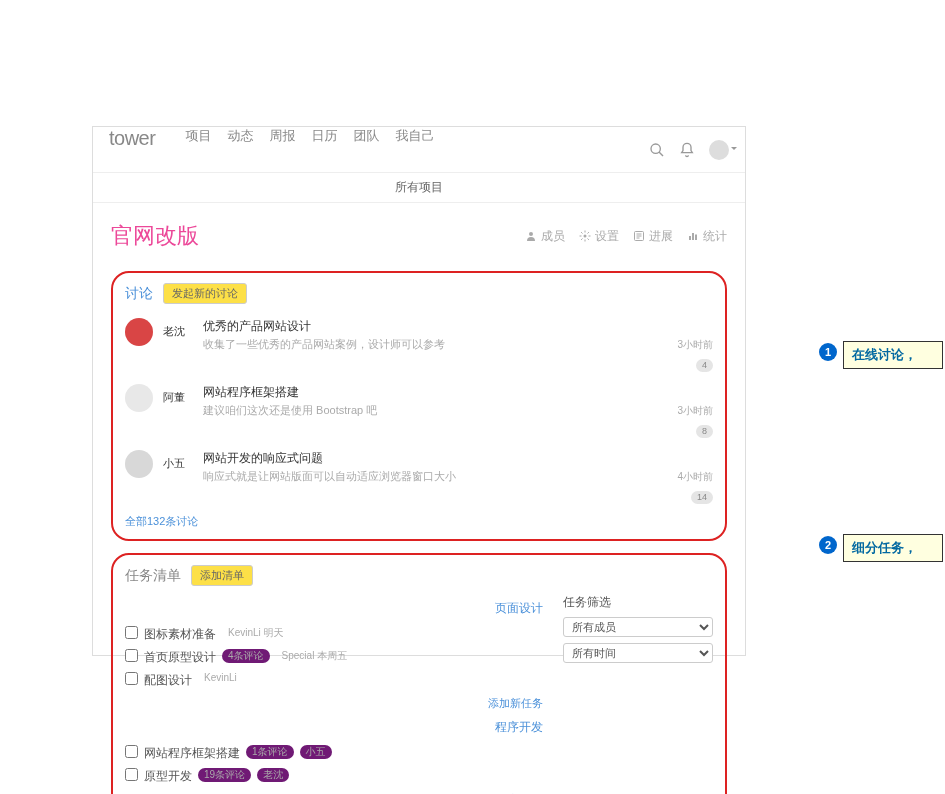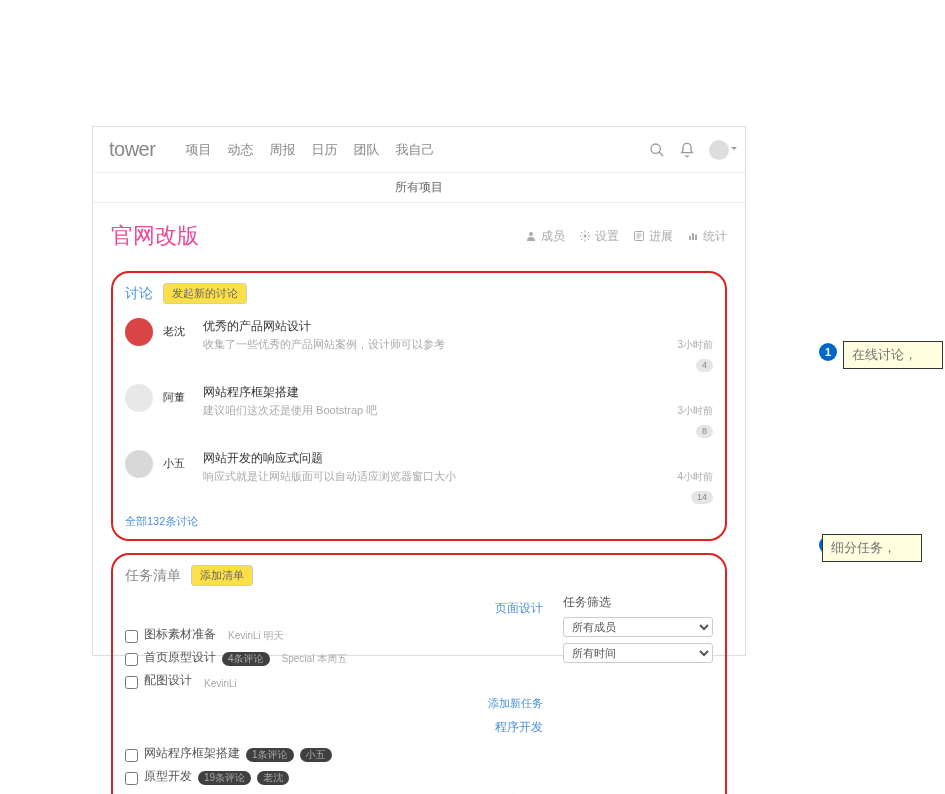--- a/index.html
+++ b/index.html
@@ -1,20 +1,20 @@
 <!DOCTYPE html>
 <html><head>
 <meta charset="utf-8">
 <style>
 * { margin: 0; padding: 0; box-sizing: border-box; }
 body { font-family: "Helvetica Neue", Arial, sans-serif; background: #fff; width: 945px; height: 794px; position: relative; }
 
 .app-frame { position: absolute; left: 92px; top: 126px; width: 654px; height: 530px; border: 1px solid #ddd; background: #fff; }
 
-.topbar { height: 46px; display: flex; align-items: center; padding: 0 16px; border-bottom: 1px solid #eee; }
+.topbar { height: 46px; display: flex; padding: 0 16px; border-bottom: 1px solid #eee; }
 .logo { font-size: 20px; color: #888; font-weight: 400; margin-right: 30px; letter-spacing: -0.5px; }
 .nav { display: flex; gap: 16px; flex: 1; }
 .nav-item { color: #888; font-size: 13px; cursor: pointer; }
 .top-icons { display: flex; gap: 14px; align-items: center; }
 .icon { width: 16px; height: 16px; fill: #999; stroke: #999; }
 .avatar-top { width: 20px; height: 20px; border-radius: 50%; background: #ddd; position: relative; }
 .avatar-top::after { content: ""; position: absolute; right: -8px; top: 7px; border: 3px solid transparent; border-top-color: #999; }
 
 .breadcrumb-bar { height: 30px; display: flex; align-items: center; padding: 0 16px; border-bottom: 1px solid #eee; justify-content: center; }
 .breadcrumb-bar span { font-size: 12px; color: #666; }
@@ -47,36 +47,36 @@
 .disc-time { font-size: 10px; color: #aaa; margin-bottom: 2px; margin-top: 20px; }
 .disc-badge { display: inline-block; background: #e5e5e5; color: #888; border-radius: 7px; padding: 0 6px; font-size: 9px; line-height: 13px; }
 
 .all-link { font-size: 11px; color: #4a90d9; cursor: pointer; margin-top: 4px; display: inline-block; }
 
 .tasks-wrap { display: flex; gap: 20px; }
 .tasks-left { flex: 1; }
 .tasks-right { width: 150px; }
 
 .task-group-title { font-size: 12px; color: #4a90d9; margin: 6px 0; cursor: pointer; text-align: right; }
-.task-item { display: flex; align-items: flex-end; gap: 6px; padding: 3px 0; }
+.task-item { display: flex; align-items: flex-start; gap: 6px; padding: 3px 0; }
 .task-item input[type=checkbox] { width: 13px; height: 13px; cursor: pointer; }
 .task-name { font-size: 12px; color: #555; }
-.task-tag { font-size: 10px; color: #aaa; background: #404040; border-radius: 8px; padding: 0 6px; }
+.task-tag { font-size: 10px; color: #aaa; background: #701a75; border-radius: 8px; padding: 0 6px; }
 .task-tag.plain { background: transparent; }
 .add-task { font-size: 11px; color: #4a90d9; margin: 4px 0 8px 18px; cursor: pointer; text-align: right; }
 
 .filter-title { font-size: 12px; color: #555; margin-bottom: 6px; }
 .filter-select { width: 100%; border: 1px solid #ccc; border-radius: 3px; font-size: 11px; padding: 2px 4px; margin-bottom: 6px; background: #fff; color: #555; height: 20px; }
 
-.callout { position: absolute; background: #ffffe0; border: 1px solid #333; padding: 4px 8px; font-size: 13px; font-weight: normal; color: #737373; }
+.callout { position: absolute; background: #ffffe0; border: 1px solid #333; padding: 4px 8px; font-size: 13px; font-weight: bold; color: #0369a1; }
 .callout-num { position: absolute; width: 18px; height: 18px; border-radius: 50%; background: #0066cc; color: #fff; font-size: 11px; font-weight: bold; display: flex; align-items: center; justify-content: center; }
 
 .c1 { left: 843px; top: 341px; width: 100px; }
 .c1n { left: 819px; top: 343px; }
-.c2 { left: 822px; top: 534px; width: 100px; }
+.c2 { left: 843px; top: 534px; width: 100px; }
 .c2n { left: 819px; top: 536px; }
 </style>
 </head>
 <body>
 
 <div class="app-frame">
   <div class="topbar">
     <div class="logo">tower</div>
     <div class="nav">
       <span class="nav-item">项目</span>

